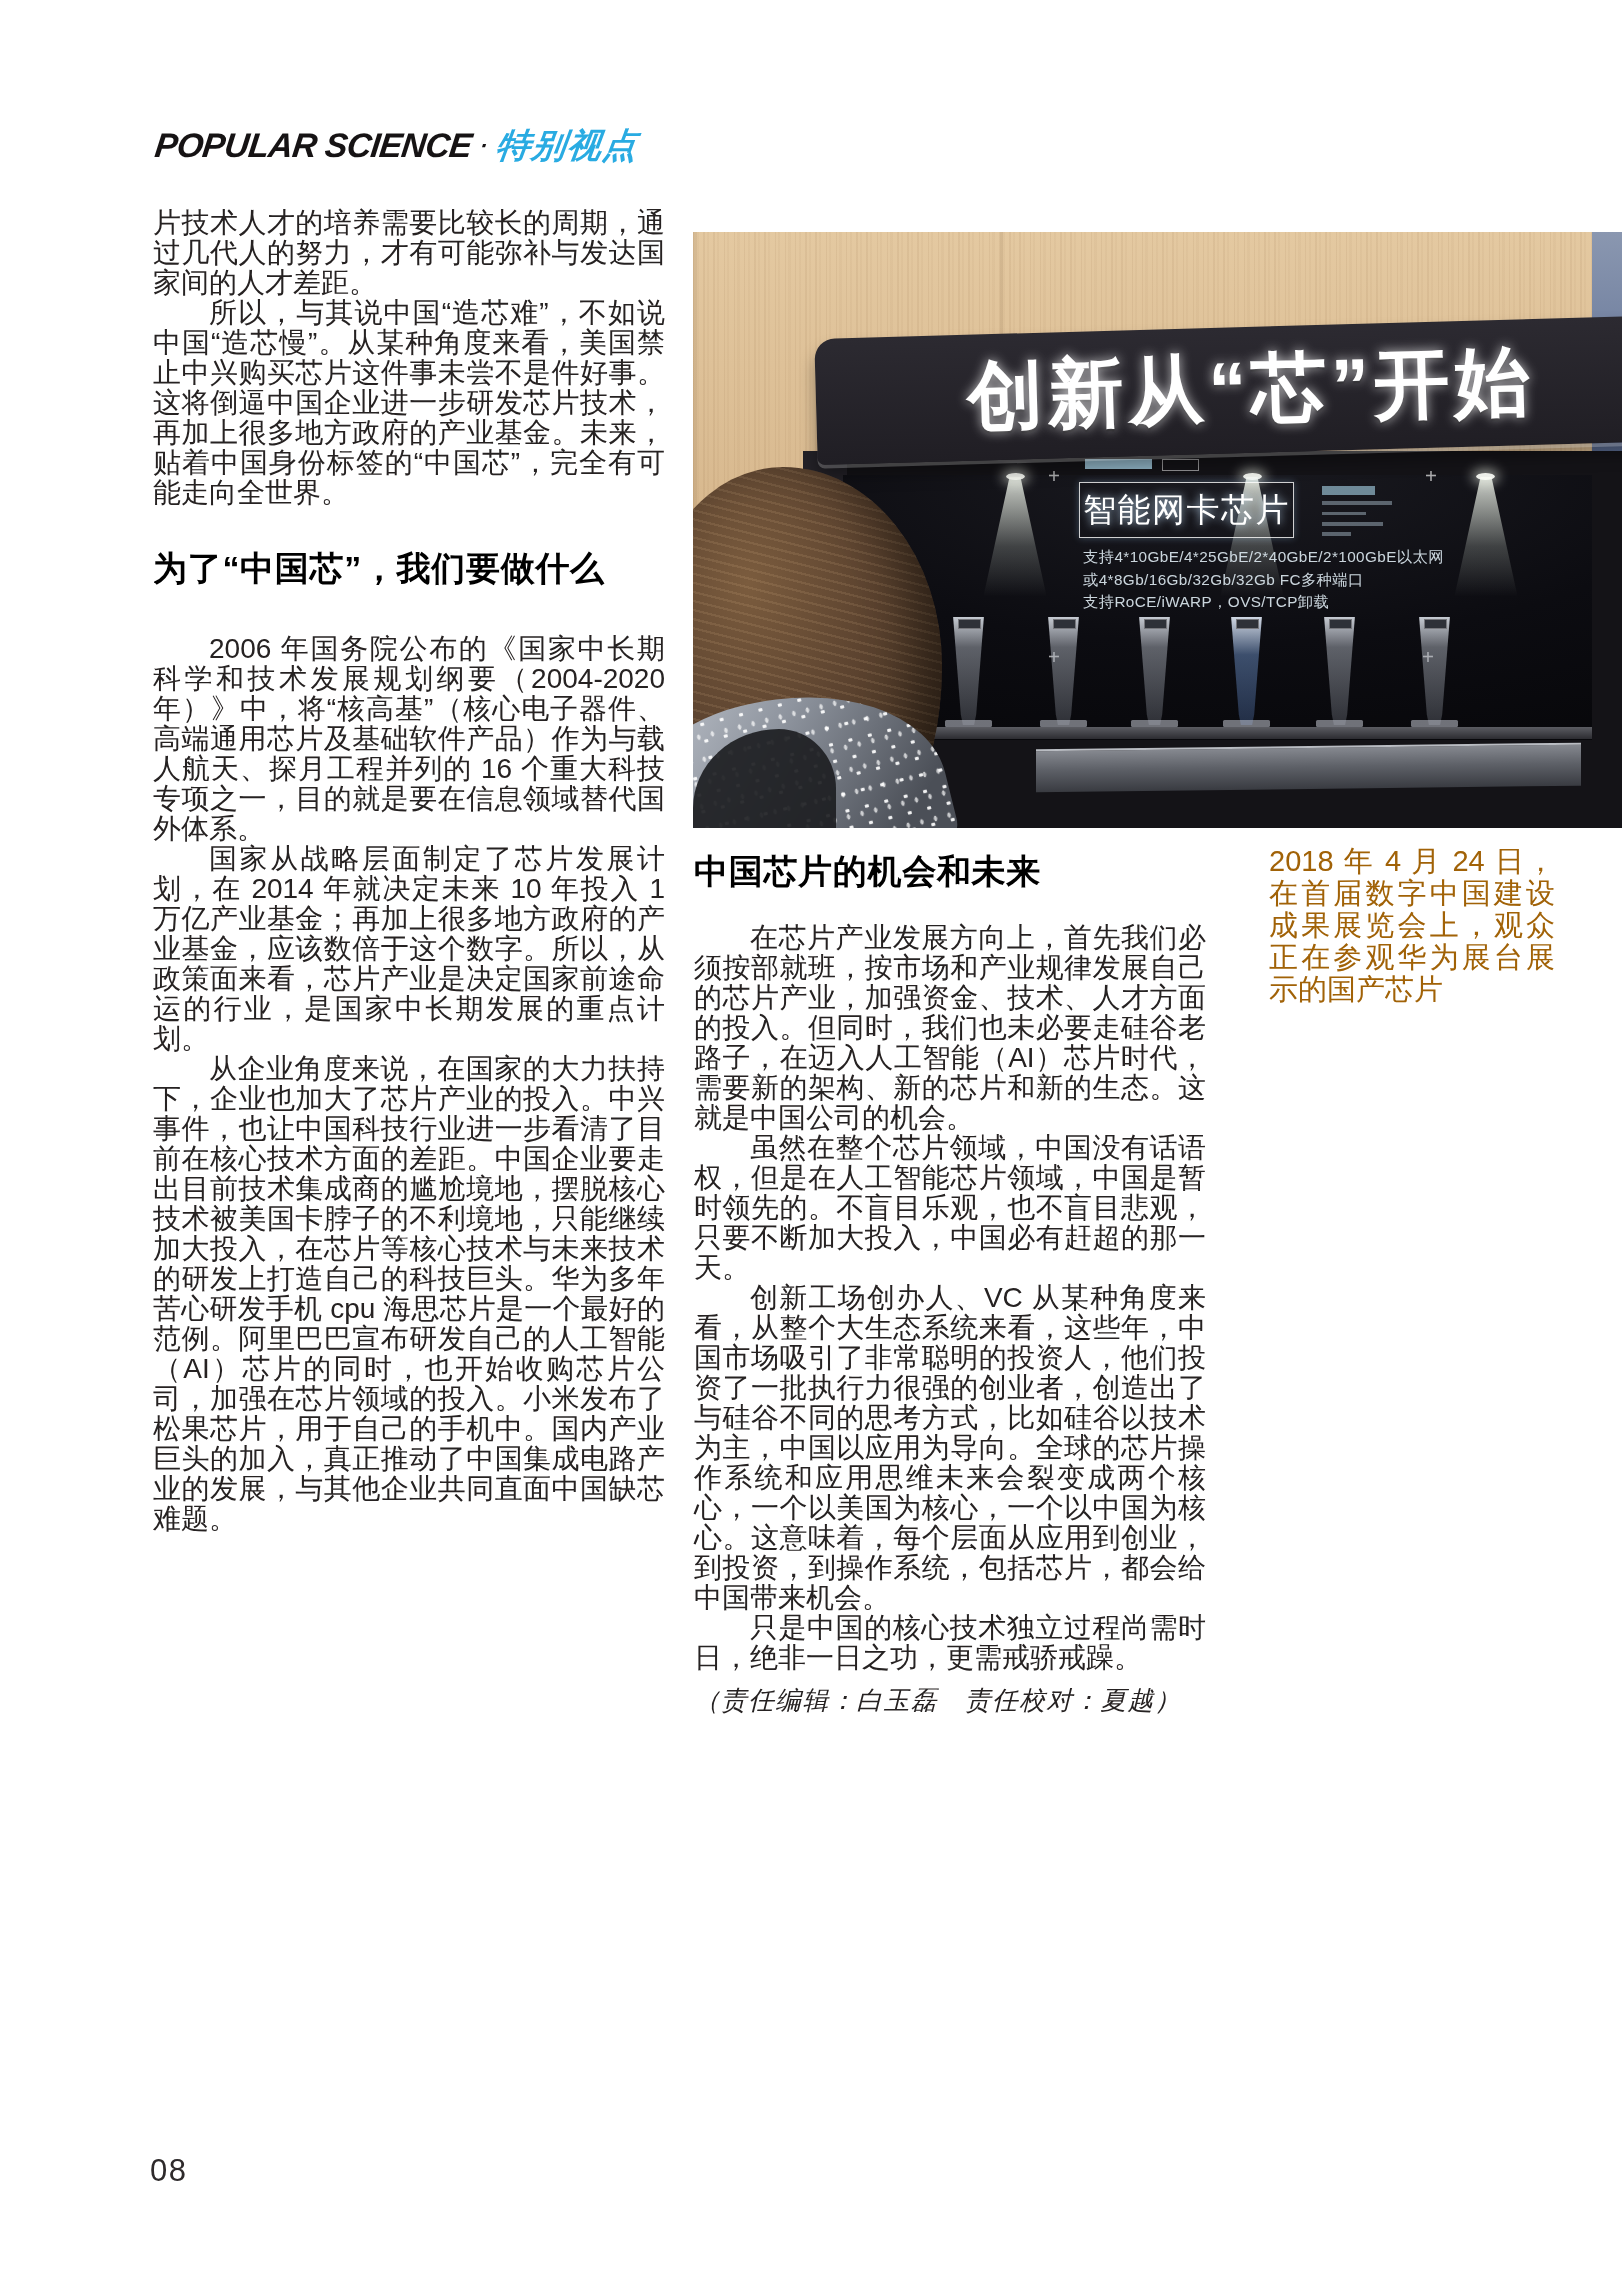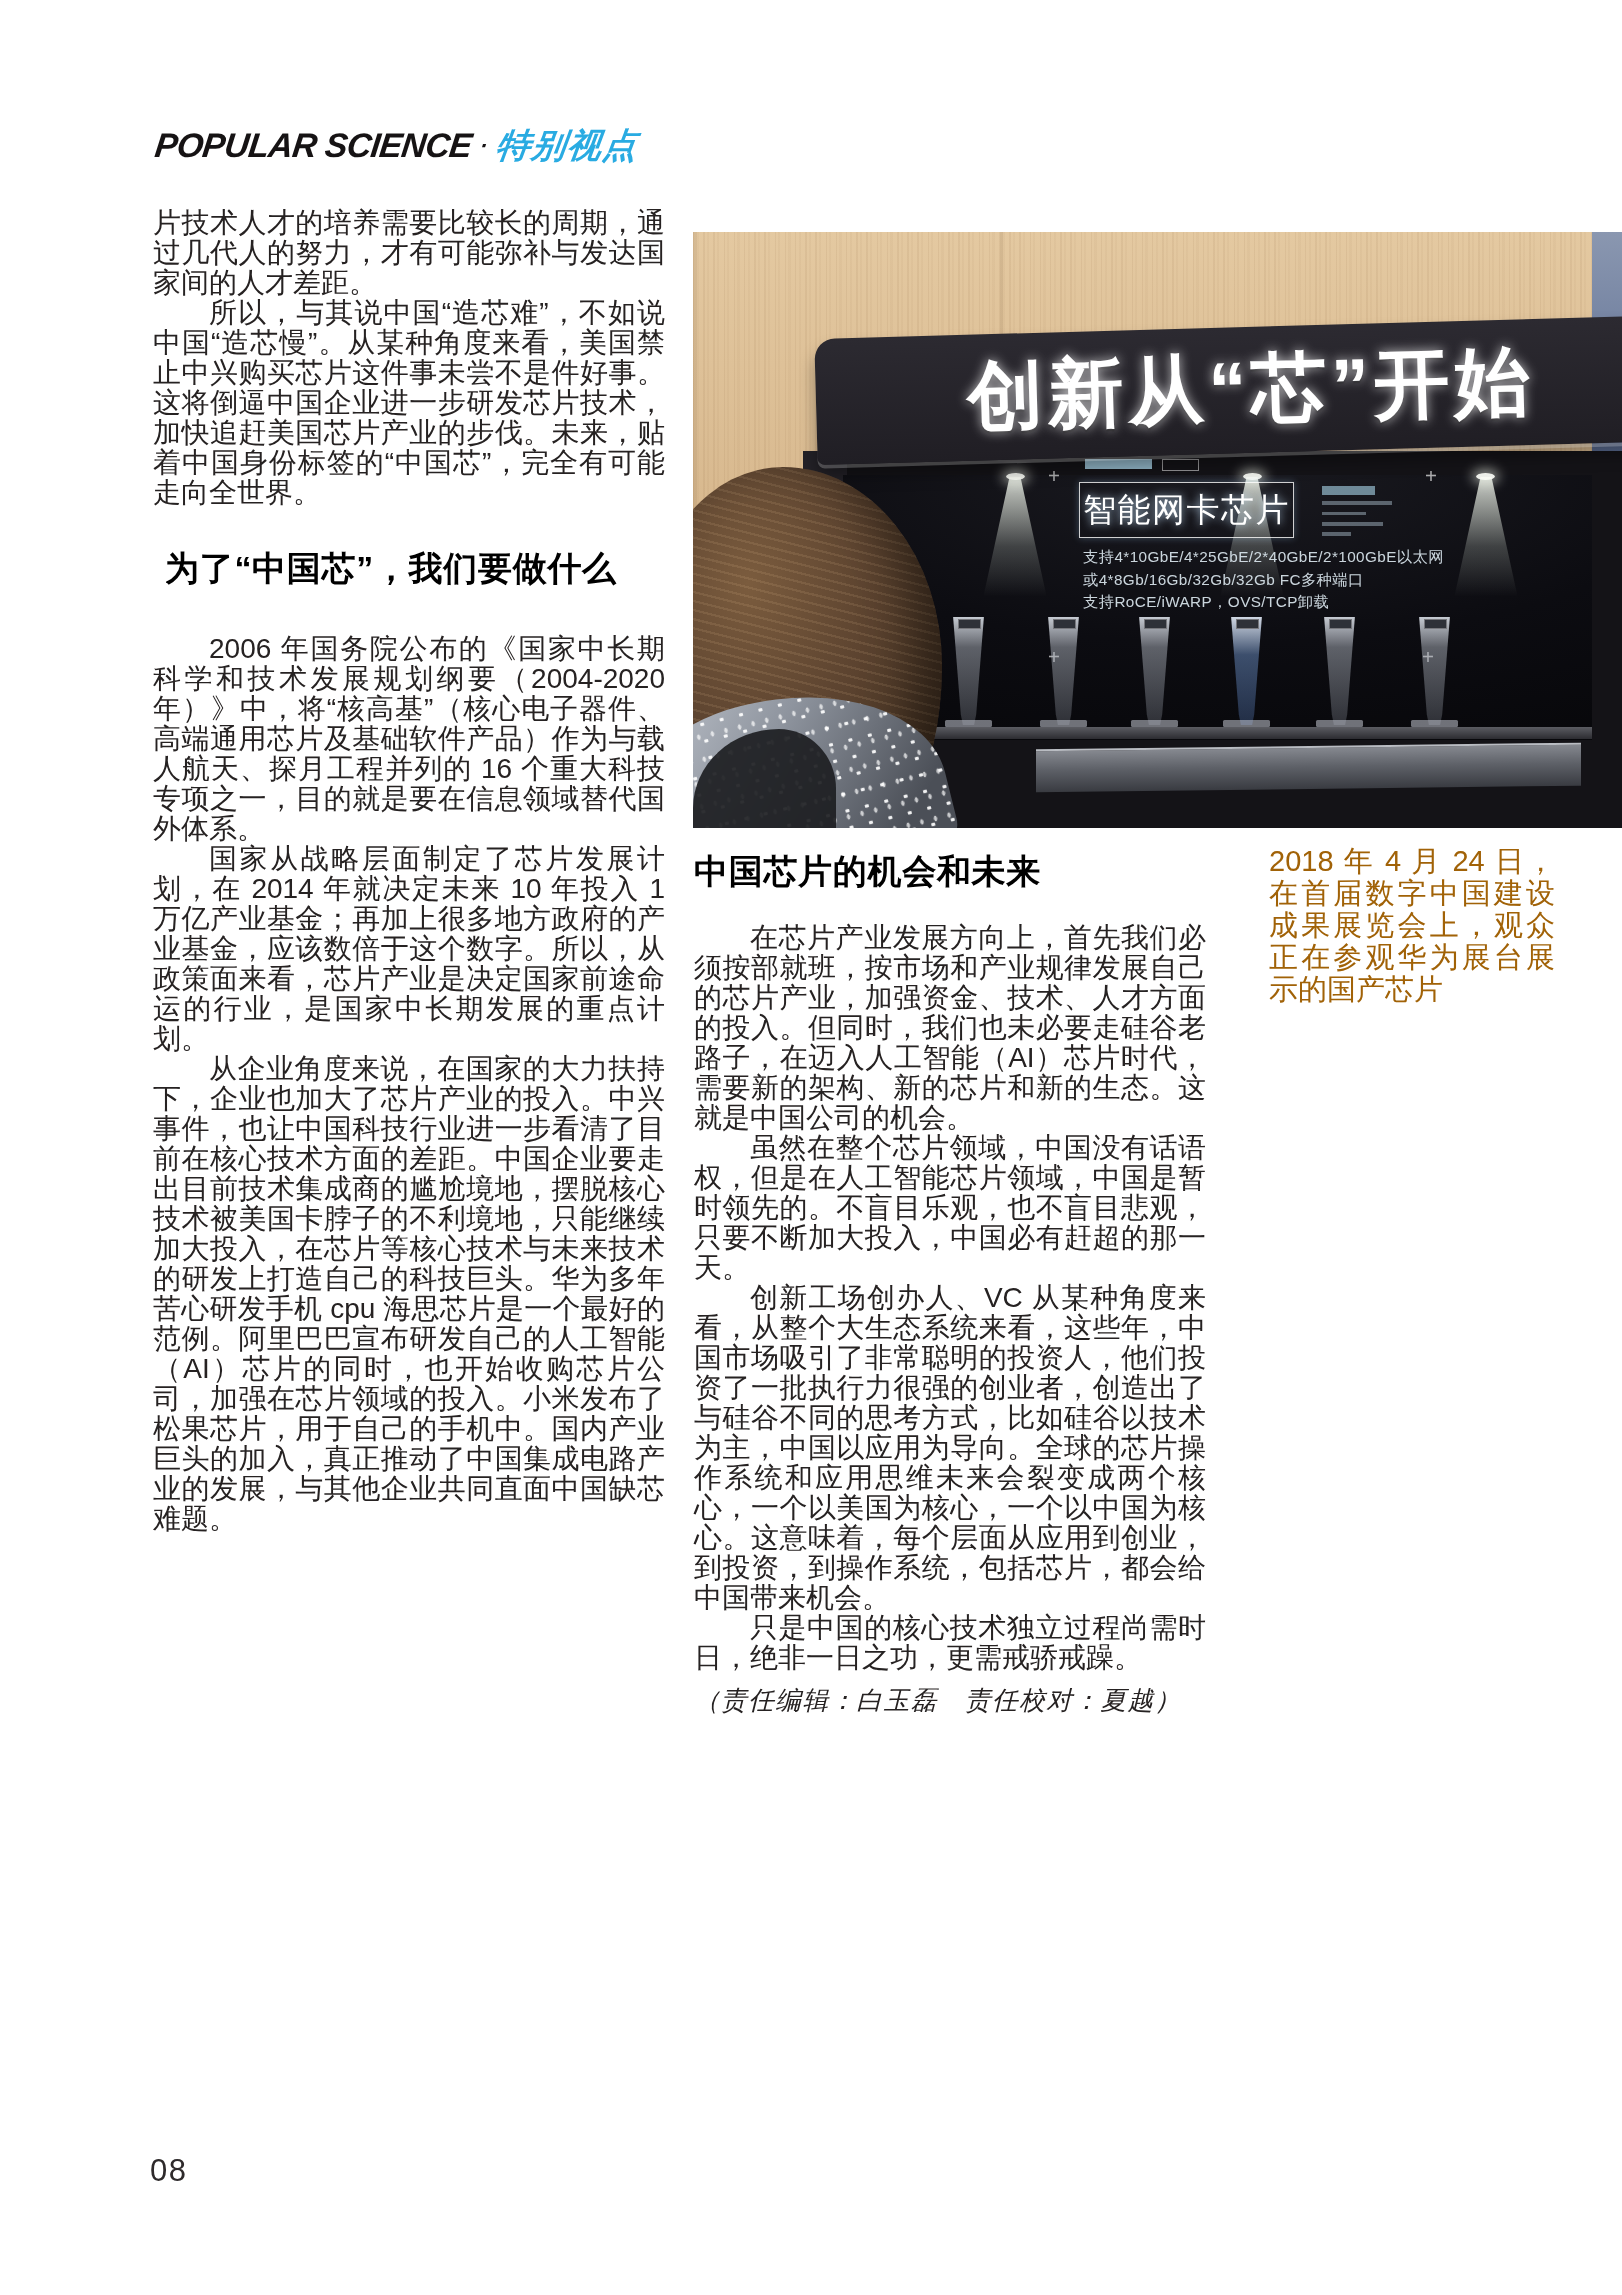--- a/index.html
+++ b/index.html
@@ -14,21 +14,21 @@
   .masthead .dot{color:#161314;font-size:22px;padding:0 8.8px;vertical-align:4.4px;}
   .masthead .section{color:#29abe2;letter-spacing:1.5px;}
 
   
   .col{position:absolute;width:512px;}
   .col p.body{margin:0;font-size:28px;line-height:30px;text-align:justify;
               text-indent:2em;color:#262222;}
   .col p.no-indent{text-indent:0;}
   .col h2{margin:0;font-size:34px;line-height:42px;font-weight:800;color:#000;letter-spacing:0.7px;}
   #left-col{left:153px;top:208px;}
-  #left-col h2{margin:39px 0 45px 12px;}
+  #left-col h2{margin:39px 0 45px 0;}
   #right-col{left:694px;top:850px;}
   #right-col h2{margin:0 0 31px 0;}
   .editor-note{margin:11.7px 0 0 0 !important;text-indent:0 !important;
                font-family:"DejaVu Serif",serif;font-style:italic;
                font-size:25.6px !important;letter-spacing:1.5px;color:#1f1c1d;}
 
   
   .caption{position:absolute;left:1269px;top:845px;width:286px;
            font-size:29px;line-height:32px;text-align:justify;color:#a16207;}
 
@@ -112,21 +112,21 @@
 <body>
 
 <div id="page">
 
   <div class="masthead">
     <span class="brand">POPULAR SCIENCE</span><span class="dot">·</span><span class="section">特别视点</span>
   </div>
 
   <div class="col" id="left-col">
     <p class="body no-indent">片技术人才的培养需要比较长的周期，通过几代人的努力，才有可能弥补与发达国家间的人才差距。</p>
-    <p class="body">所以，与其说中国“造芯难”，不如说中国“造芯慢”。从某种角度来看，美国禁止中兴购买芯片这件事未尝不是件好事。这将倒逼中国企业进一步研发芯片技术，加快追赶美国芯片产业的步伐。未来，贴着中国身份标签的“中国芯”，完全有可能走向全世界。</p>
+    <p class="body">所以，与其说中国“造芯难”，不如说中国“造芯慢”。从某种角度来看，美国禁止中兴购买芯片这件事未尝不是件好事。这将倒逼中国企业进一步研发芯片技术，再加上很多地方政府的产业基金。未来，贴着中国身份标签的“中国芯”，完全有可能走向全世界。</p>
     <h2>为了“中国芯”，我们要做什么</h2>
     <p class="body">2006 年国务院公布的《国家中长期科学和技术发展规划纲要（2004-2020 年）》中，将“核高基”（核心电子器件、高端通用芯片及基础软件产品）作为与载人航天、探月工程并列的 16 个重大科技专项之一，目的就是要在信息领域替代国外体系。</p>
     <p class="body">国家从战略层面制定了芯片发展计划，在 2014 年就决定未来 10 年投入 1 万亿产业基金；再加上很多地方政府的产业基金，应该数倍于这个数字。所以，从政策面来看，芯片产业是决定国家前途命运的行业，是国家中长期发展的重点计划。</p>
     <p class="body">从企业角度来说，在国家的大力扶持下，企业也加大了芯片产业的投入。中兴事件，也让中国科技行业进一步看清了目前在核心技术方面的差距。中国企业要走出目前技术集成商的尴尬境地，摆脱核心技术被美国卡脖子的不利境地，只能继续加大投入，在芯片等核心技术与未来技术的研发上打造自己的科技巨头。华为多年苦心研发手机 cpu 海思芯片是一个最好的范例。阿里巴巴宣布研发自己的人工智能（AI）芯片的同时，也开始收购芯片公司，加强在芯片领域的投入。小米发布了松果芯片，用于自己的手机中。国内产业巨头的加入，真正推动了中国集成电路产业的发展，与其他企业共同直面中国缺芯难题。</p>
   </div>
 
   <div class="photo">
     <div class="booth-strip"></div>
     <div class="cabinet-body"></div>
     <div class="cabinet-interior"></div>

